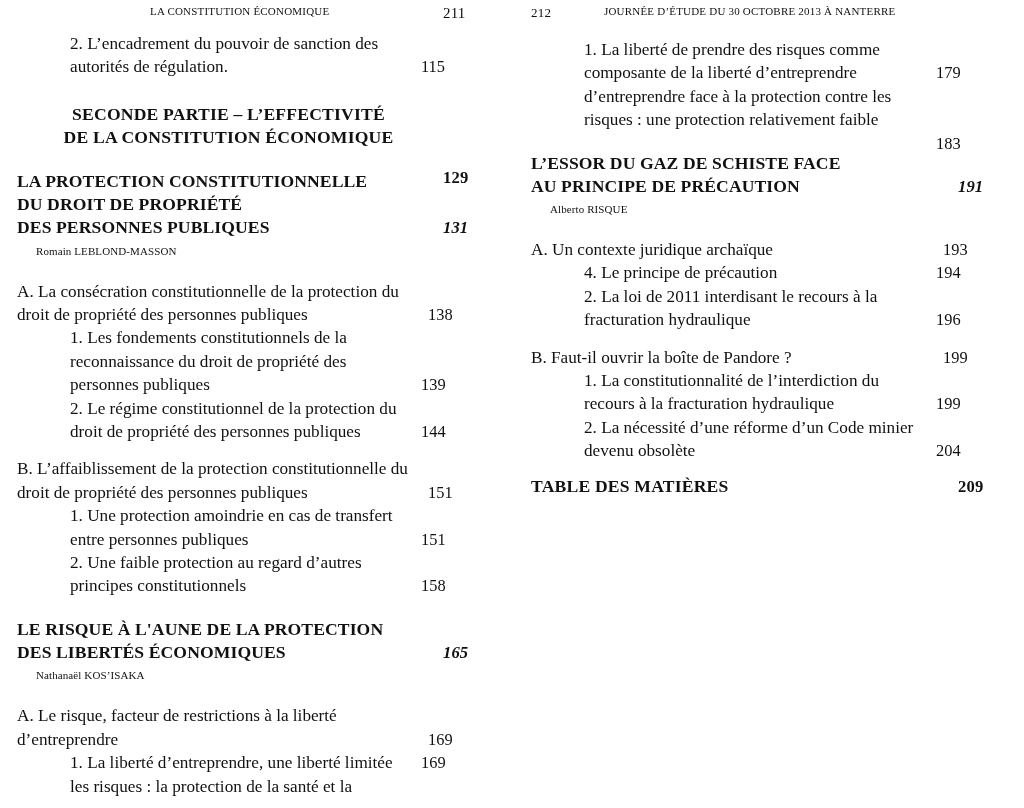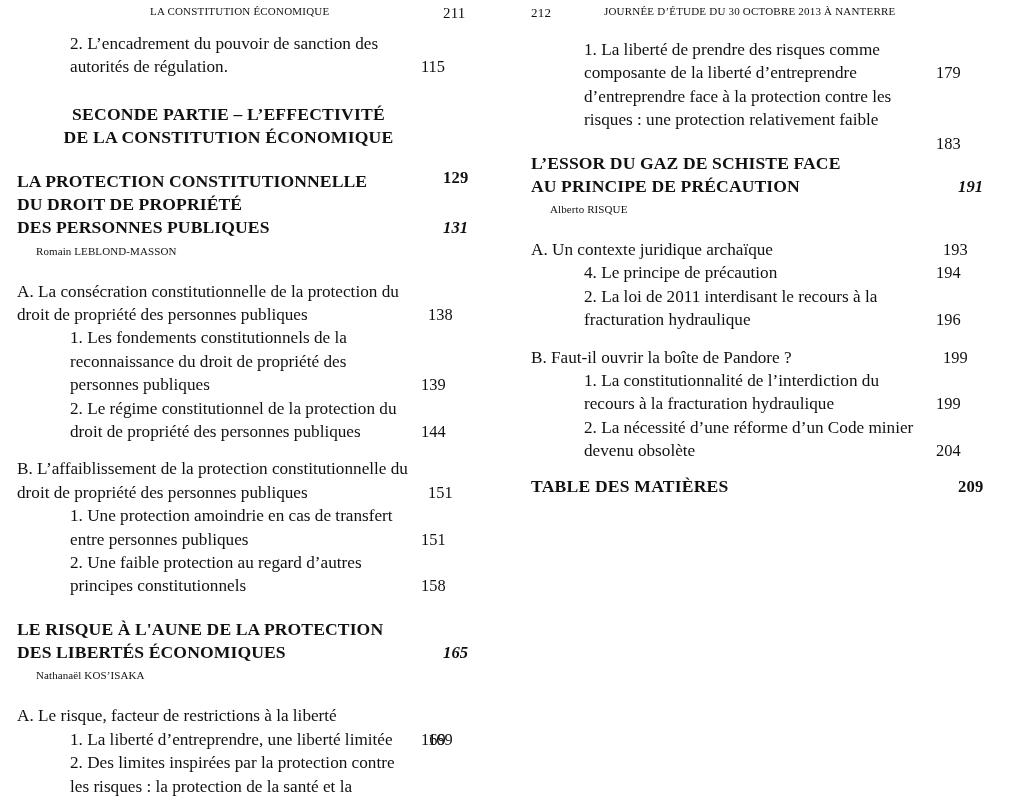--- a/index.html
+++ b/index.html
@@ -239,30 +239,30 @@
         <span class="cline">LE RISQUE À L'AUNE DE LA PROTECTION</span>
         <span class="cline">DES LIBERTÉS ÉCONOMIQUES</span>
         <span class="num" style="top:23.2px">165</span>
       </div>
       <div class="author">Nathanaël KOS’ISAKA</div>
 
       <div class="sp-18"></div>
 
       <div class="row lvl-sec">
         <span class="txt">A. Le risque, facteur de restrictions à la liberté</span>
+        <span class="txt">d’entreprendre</span>
         <span class="num" style="top:23.4px">169</span>
       </div>
 
       <div class="row lvl-sub">
         <span class="txt">1. La liberté d’entreprendre, une liberté limitée</span>
         <span class="num" style="top:0px">169</span>
       </div>
 
       <div class="row lvl-sub">
-        <span class="txt">2. Des limites inspirées par la protection contre</span>
         <span class="txt">les risques : la protection de la santé et la</span>
 
       </div>
 
     </div>
   </div>
 
   <div class="page page-right">
 
     <div class="runhead rh-right-num">212</div>

